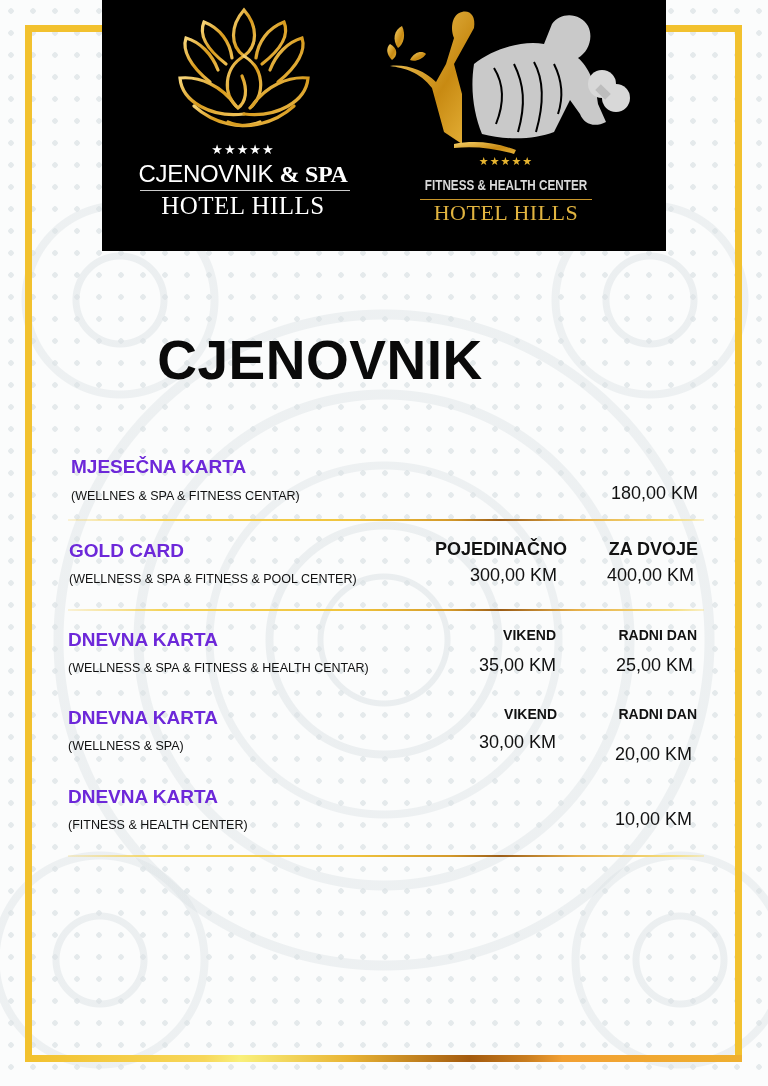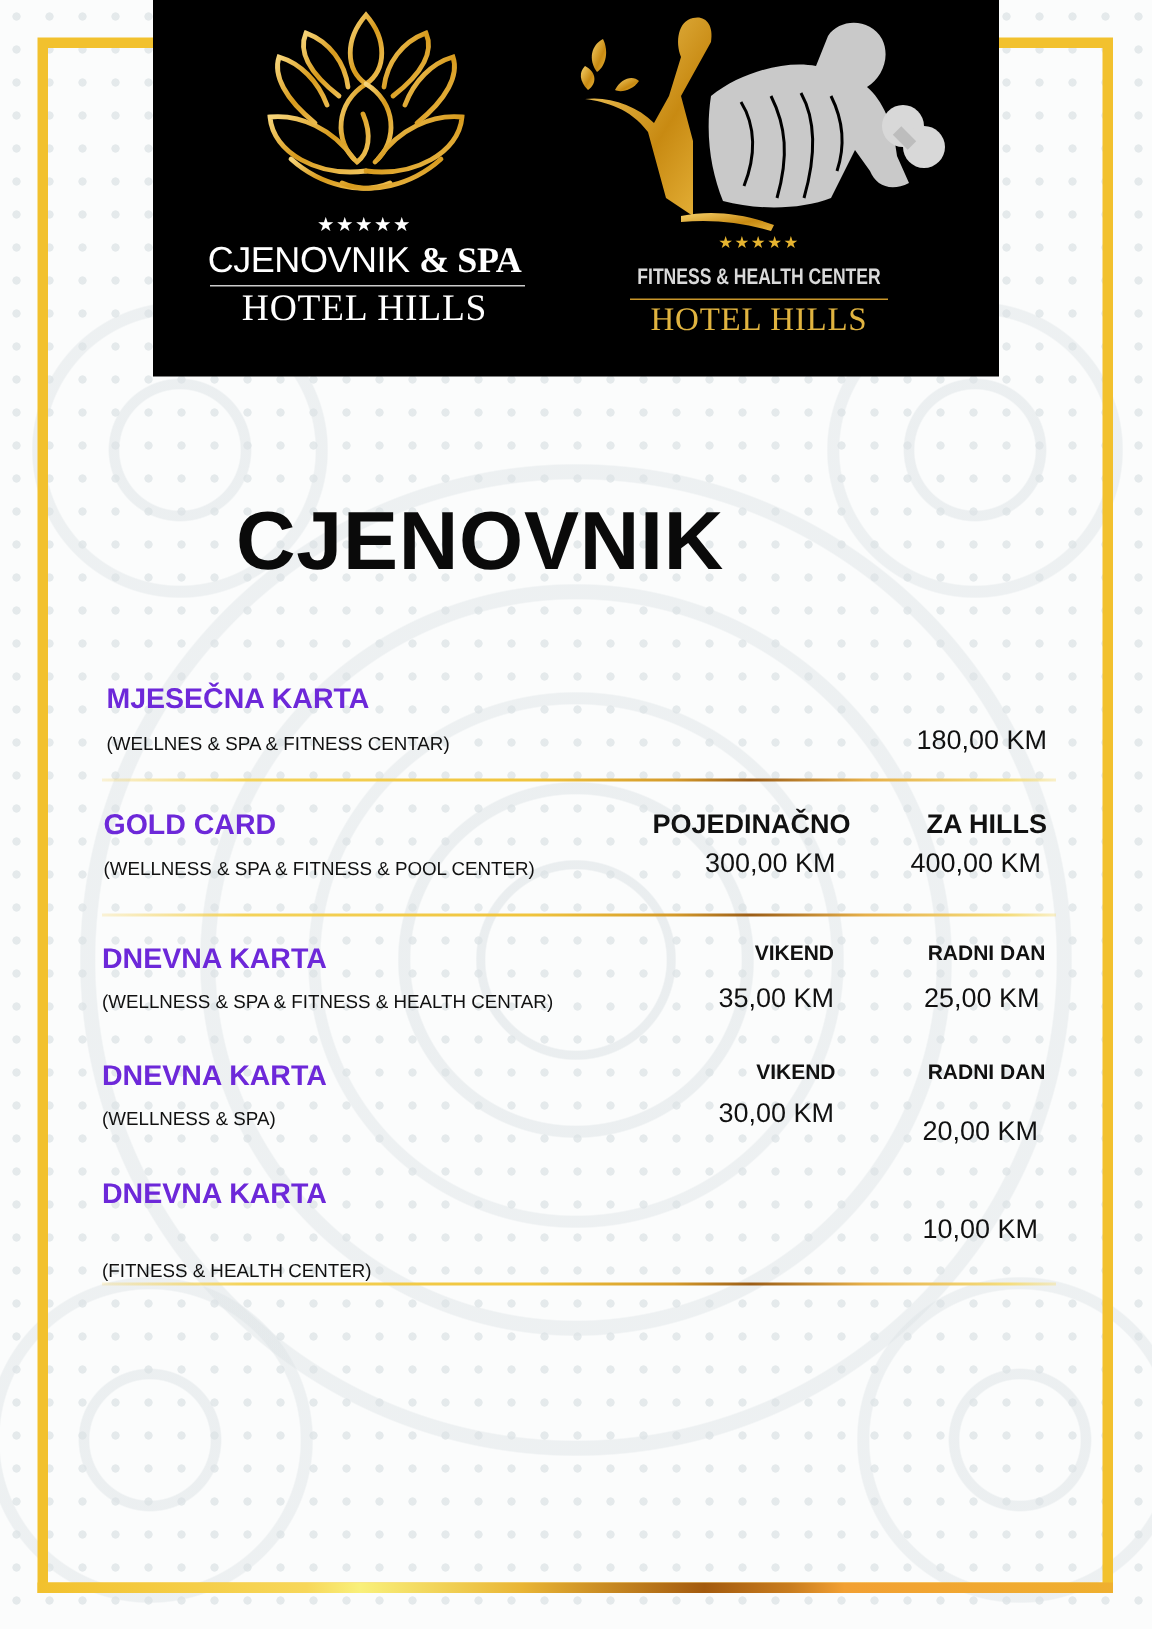--- a/index.html
+++ b/index.html
@@ -175,35 +175,35 @@
 <h1 class="page-title">CJENOVNIK</h1>
 
 <div class="item-title" style="left:71px; top:456px;">MJESEČNA KARTA</div>
 <div class="item-sub" style="left:71px; top:489px;">(WELLNES &amp; SPA &amp; FITNESS CENTAR)</div>
 <div class="price" style="right:70px; top:483px;">180,00 KM</div>
 <div class="rule" style="top:519px;"></div>
 
 <div class="item-title" style="left:69px; top:540px;">GOLD CARD</div>
 <div class="item-sub" style="left:69px; top:572px;">(WELLNESS &amp; SPA &amp; FITNESS &amp; POOL CENTER)</div>
 <div class="col-head" style="right:201px; top:539px; font-size:18px;">POJEDINAČNO</div>
-<div class="col-head" style="right:70px; top:539px; font-size:18px;">ZA HILLS</div>
+<div class="col-head" style="right:70px; top:539px; font-size:18px;">ZA DVOJE</div>
 <div class="price" style="right:211px; top:565px;margin-left:48px;">300,00 KM</div>
 <div class="price" style="right:74px; top:565px;">400,00 KM</div>
 <div class="rule" style="top:609px;"></div>
 
 <div class="item-title" style="left:68px; top:629px;">DNEVNA KARTA</div>
 <div class="item-sub" style="left:68px; top:661px;">(WELLNESS &amp; SPA &amp;  FITNESS &amp; HEALTH CENTAR)</div>
 <div class="col-head" style="right:212px; top:627px; font-size:14px;">VIKEND</div>
 <div class="col-head" style="right:71px; top:627px; font-size:14px;">RADNI DAN</div>
 <div class="price" style="right:212px; top:655px;">35,00 KM</div>
 <div class="price" style="right:75px; top:655px;">25,00 KM</div>
 
 <div class="item-title" style="left:68px; top:707px;">DNEVNA KARTA</div>
 <div class="item-sub" style="left:68px; top:739px;text-align:center;">(WELLNESS &amp; SPA)</div>
 <div class="col-head" style="right:211px; top:706px; font-size:14px;">VIKEND</div>
 <div class="col-head" style="right:71px; top:706px; font-size:14px;">RADNI DAN</div>
 <div class="price" style="right:212px; top:732px;">30,00 KM</div>
 <div class="price" style="right:76px; top:732px;margin-top:12px;">20,00 KM</div>
 
 <div class="item-title" style="left:68px; top:786px;">DNEVNA KARTA</div>
-<div class="item-sub" style="left:68px; top:840px;">(FITNESS &amp; HEALTH CENTER)</div>
+<div class="item-sub" style="left:68px; top:818px;">(FITNESS &amp; HEALTH CENTER)</div>
 <div class="price" style="right:76px; top:809px;">10,00 KM</div>
 <div class="rule" style="top:855px;"></div>
 
 </body></html>

